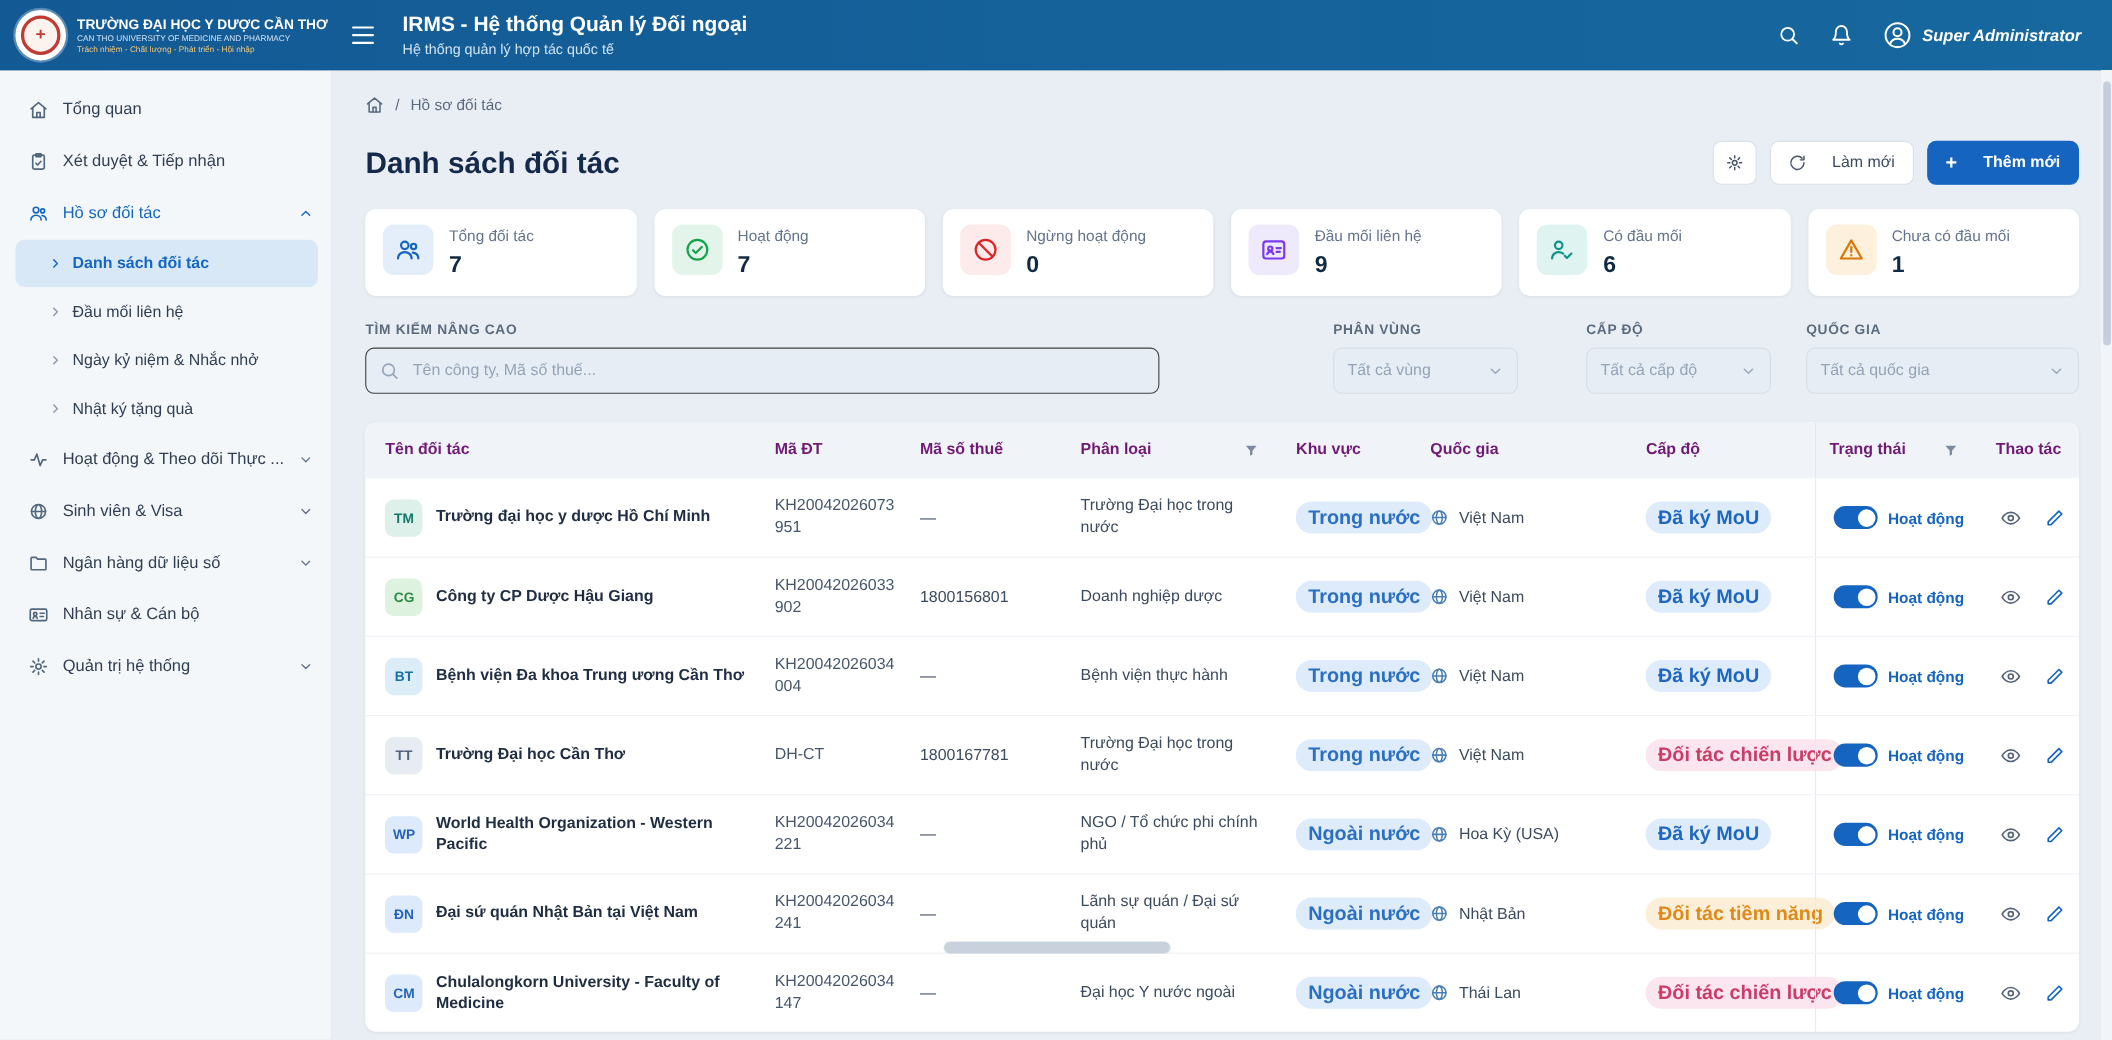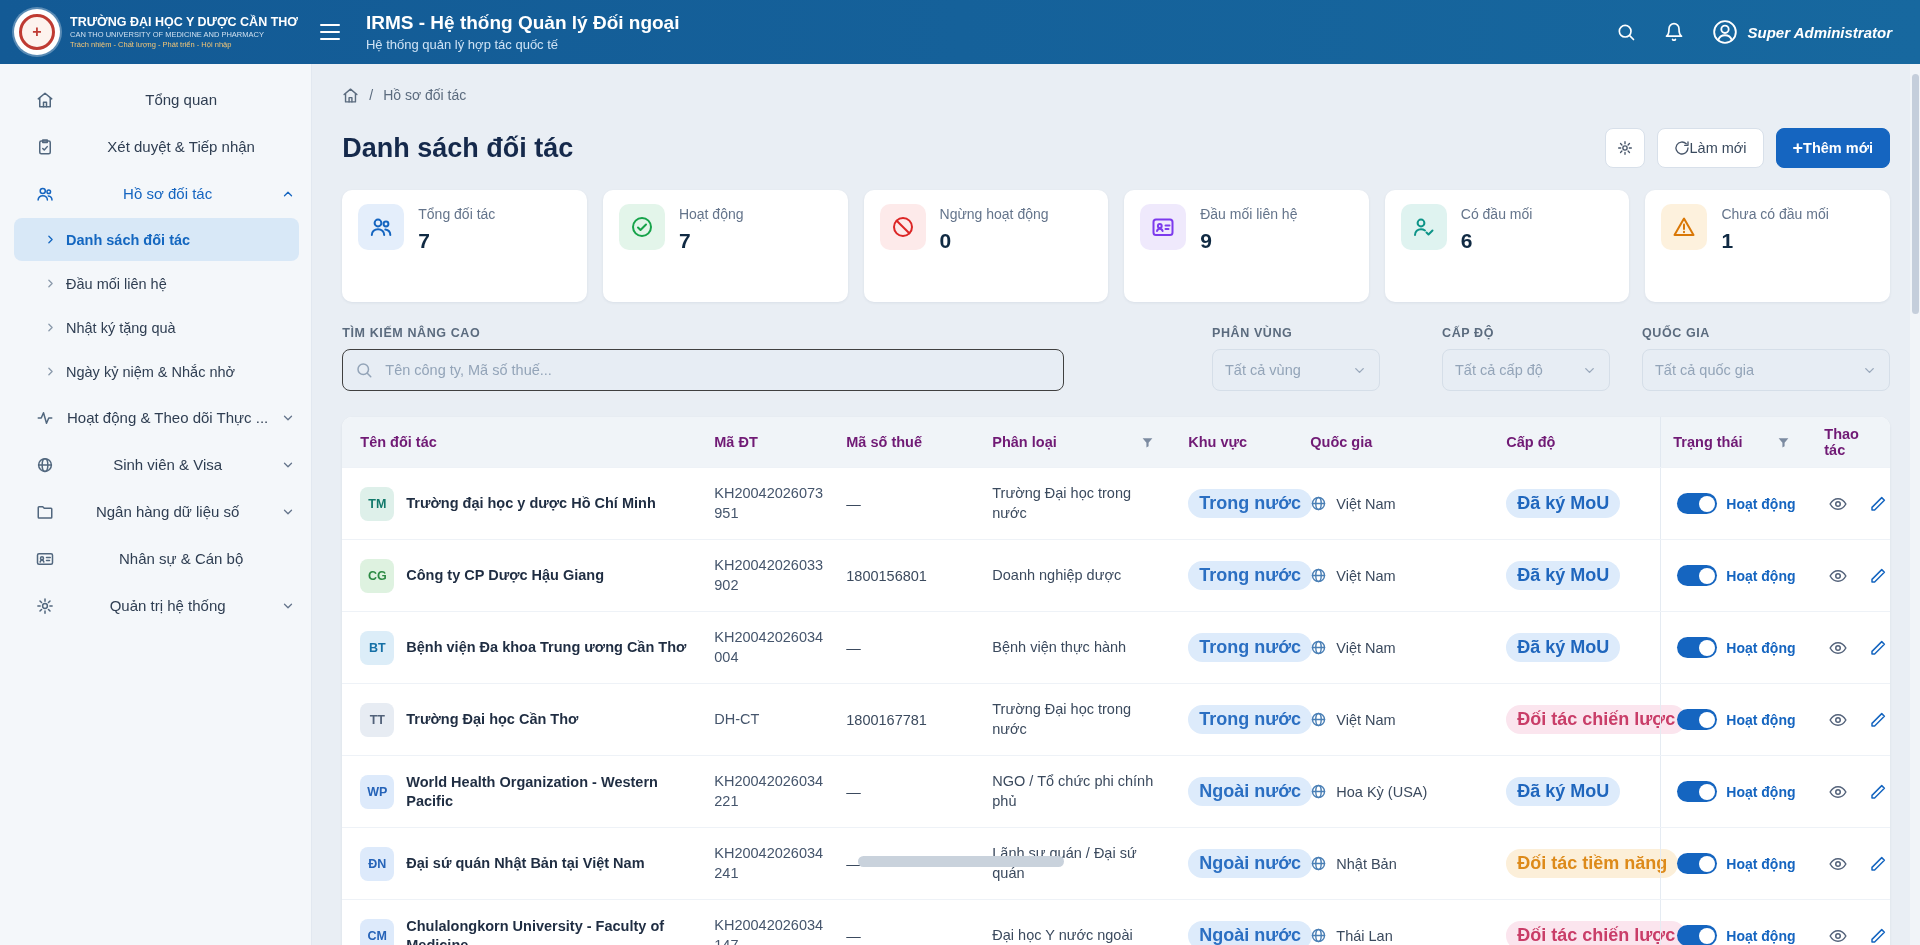--- a/index.html
+++ b/index.html
@@ -28,52 +28,52 @@
   .top-right { margin-left:auto; display:flex; align-items:center; gap:28px; padding-right:28px; }
   .top-icon { background:none; border:none; color:#fff; cursor:pointer; display:flex; }
   .top-icon svg { width:20px; height:20px; }
   .user-chip { display:flex; align-items:center; gap:10px; cursor:pointer;font-style:italic; }
   .user-chip svg { width:26px; height:26px; }
   .user-name { font-size:15px; font-weight:600; }
 
   
   .shell { display:flex; height:881px; }
   .sidebar { flex:0 0 284px; background:#f4f7fa; border-right:1px solid #e2e8f0; padding-top:12px; }
-  .side-item { display:flex; align-items:center; gap:13px; height:47px; padding:0 16px 0 36px;
-    font-size:15px; color:#2f3e52; cursor:pointer;text-align:center; }
+  .side-item { display:flex; align-items:center; gap:13px; height:47px; padding:0 16px 0 26px;
+    font-size:15px; color:#2f3e52; cursor:pointer; }
   .side-item .mi { width:18px; height:18px; color:#51677e; flex:0 0 18px; }
   .side-item .lbl { flex:1; white-space:nowrap; overflow:hidden; }
   .side-item .chev { width:14px; height:14px; color:#64748b; }
   .side-item.parent-active { color:#1565c0; }
   .side-item.parent-active .mi, .side-item.parent-active .chev { color:#1565c0; }
   .sub-item { display:flex; align-items:center; gap:9px; height:43px; margin:1px 12px 1px 14px;
     padding-left:30px; border-radius:8px; font-size:14.5px; color:#2f3e52; cursor:pointer; }
   .sub-item .arr { width:13px; height:13px; color:#8a99ab; flex:0 0 13px; }
   .sub-item.active { background:#d8e8f7; color:#1467c0; font-weight:600; }
   .sub-item.active .arr { color:#1467c0; }
 
   
   .main { flex:1; padding:18px 30px 0 30px; position:relative; overflow:hidden; }
   .breadcrumb { display:flex; align-items:center; gap:10px; color:#5b6b7e; font-size:14px; height:26px; }
   .breadcrumb svg { width:17px; height:17px; cursor:pointer; }
   .page-head { display:flex; align-items:center; margin-top:18px; height:44px; }
   .page-title { font-size:27px; font-weight:700; color:#15294b; }
   .page-actions { margin-left:auto; display:flex; align-items:center; gap:12px; }
   .btn { height:40px; border-radius:8px; border:1px solid #d8e0ea; background:#fff; color:#3a4a5e;
-    font-size:14.5px; display:flex; align-items:center; gap:0; padding:0 16px; cursor:pointer;
+    font-size:14.5px; display:flex; align-items:center; gap:24px; padding:0 16px; cursor:pointer;
     font-family:inherit; }
   .btn svg { width:16px; height:16px; color:#475569; }
   .btn.icon-only { width:40px; padding:0; justify-content:center; }
   .btn.primary { background:#1565c0; border-color:#1565c0; color:#fff; font-weight:600; }
   .btn.primary .plus { font-size:18px; font-weight:700; line-height:1; }
 
   
   .stats { display:flex; gap:16px; margin-top:20px; }
   .stat-card { flex:1; background:#fff; border-radius:10px; padding:14px 16px; display:flex;
-    gap:14px; align-items:flex-start; box-shadow:0 1px 3px rgba(16,42,67,.07); height:112px; }
+    gap:14px; align-items:flex-start; box-shadow:0 1px 3px rgba(16,42,67,.07); height:79px; }
   .stat-icon { width:46px; height:46px; border-radius:10px; display:flex; align-items:center;
     justify-content:center; flex:0 0 46px; }
   .stat-icon svg { width:24px; height:24px; }
   .t-blue   { background:#e4eefb; color:#1565c0; }
   .t-green  { background:#e3f5ea; color:#16a34a; }
   .t-red    { background:#fdeaea; color:#dc2626; }
   .t-purple { background:#efe9fc; color:#7c3aed; }
   .t-teal   { background:#dff3f0; color:#0d9488; }
   .t-orange { background:#fdf1dd; color:#d97706; }
   .stat-label { font-size:14px; color:#64748b; margin-top:2px; }
@@ -240,27 +240,27 @@
     <div class="sub-item">
       <svg class="arr" viewBox="0 0 24 24" fill="none" stroke="currentColor" stroke-width="2.4" stroke-linecap="round" stroke-linejoin="round">
           <path d="M9 6l6 6-6 6"></path>
         </svg>
       <span>Đầu mối liên hệ</span>
     </div>
     <div class="sub-item">
       <svg class="arr" viewBox="0 0 24 24" fill="none" stroke="currentColor" stroke-width="2.4" stroke-linecap="round" stroke-linejoin="round">
           <path d="M9 6l6 6-6 6"></path>
         </svg>
-      <span>Nhật ký tặng quà</span>
+      <span>Ngày kỷ niệm &amp; Nhắc nhở</span>
     </div>
     <div class="sub-item">
       <svg class="arr" viewBox="0 0 24 24" fill="none" stroke="currentColor" stroke-width="2.4" stroke-linecap="round" stroke-linejoin="round">
           <path d="M9 6l6 6-6 6"></path>
         </svg>
-      <span>Ngày kỷ niệm &amp; Nhắc nhở</span>
+      <span>Nhật ký tặng quà</span>
     </div>
     <div class="side-item">
       <svg class="mi" viewBox="0 0 24 24" fill="none" stroke="currentColor" stroke-width="2" stroke-linecap="round" stroke-linejoin="round">
           <path d="M3 12h4l3-7 4 14 3-7h4"></path>
         </svg>
       <span class="lbl">Hoạt động &amp; Theo dõi Thực ...</span>
       <svg class="chev" viewBox="0 0 24 24" fill="none" stroke="currentColor" stroke-width="2.2" stroke-linecap="round" stroke-linejoin="round">
           <path d="M6 9l6 6 6-6"></path>
         </svg>
     </div>

